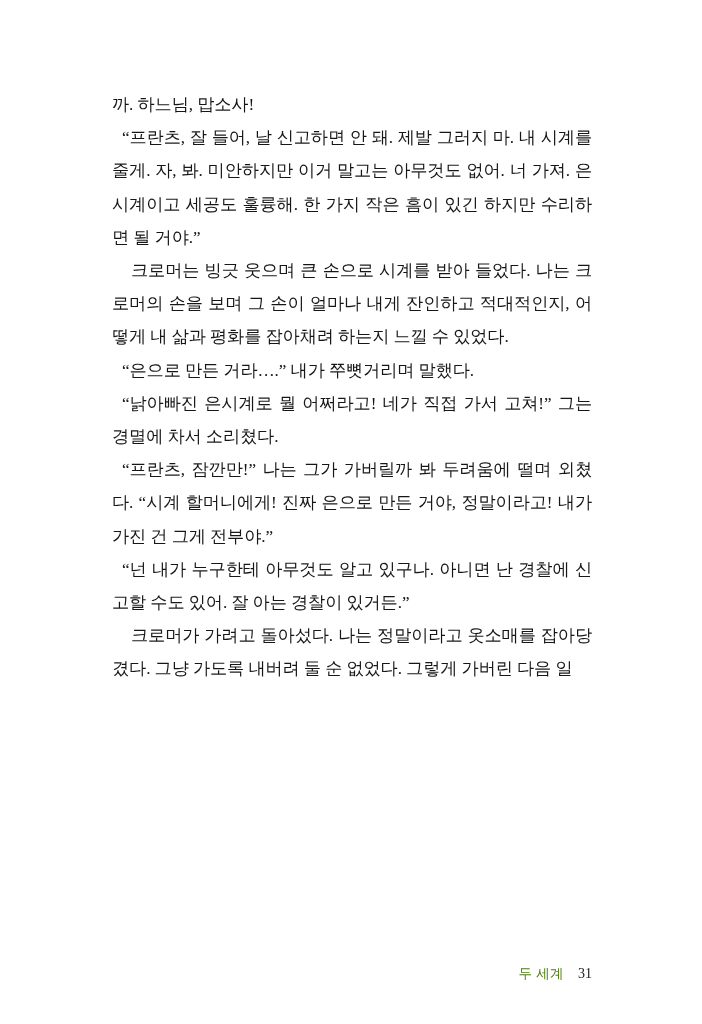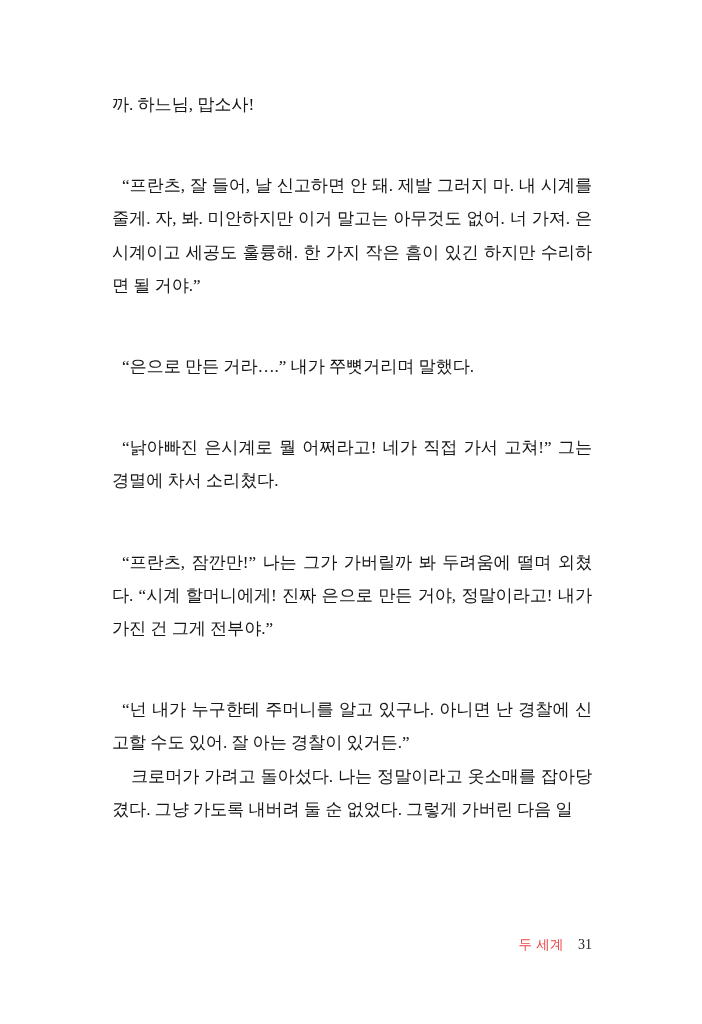--- a/index.html
+++ b/index.html
@@ -38,54 +38,55 @@
     text-justify: inter-character;
     word-break: break-all;
     letter-spacing: -0.1px;
     color: #161616;
   }
   .para.indent {
     text-indent: 19px;
   }
   .para.quote {
     text-indent: 10px;
-    margin-top: 48px;
   }
   .footer {
     position: absolute;
     left: 112px;
     top: 936px;
     width: 480px;
     display: flex;
     justify-content: flex-end;
     align-items: baseline;
     gap: 14px;
   }
   .footer-title {
     font-size: 13.5px;
     letter-spacing: 0.4px;
-    color: #ef4444;
+    color: #4d7c0f;
+    margin-top: 29px;
   }
   .footer-page {
     font-size: 14px;
     color: #222;
   }
 </style>
 </head>
 <body>
 
 <div class="page">
 
   <div class="text-column">
     <p class="para">까. 하느님, 맙소사!</p>
     <p class="para quote">“프란츠, 잘 들어, 날 신고하면 안 돼. 제발 그러지 마. 내 시계를 줄게. 자, 봐. 미안하지만 이거 말고는 아무것도 없어. 너 가져. 은시계이고 세공도 훌륭해. 한 가지 작은 흠이 있긴 하지만 수리하면 될 거야.”</p>
+    <p class="para indent">크로머는 빙긋 웃으며 큰 손으로 시계를 받아 들었다. 나는 크로머의 손을 보며 그 손이 얼마나 내게 잔인하고 적대적인지, 어떻게 내 삶과 평화를 잡아채려 하는지 느낄 수 있었다.</p>
     <p class="para quote">“은으로 만든 거라….” 내가 쭈뼛거리며 말했다.</p>
     <p class="para quote">“낡아빠진 은시계로 뭘 어쩌라고! 네가 직접 가서 고쳐!” 그는 경멸에 차서 소리쳤다.</p>
     <p class="para quote">“프란츠, 잠깐만!” 나는 그가 가버릴까 봐 두려움에 떨며 외쳤다. “시계 할머니에게! 진짜 은으로 만든 거야, 정말이라고! 내가 가진 건 그게 전부야.”</p>
-    <p class="para quote">“넌 내가 누구한테 주머니를 알고 있구나. 아니면 난 경찰에 신고할 수도 있어. 잘 아는 경찰이 있거든.”</p>
+    <p class="para quote">“넌 내가 누구한테 아무것도 알고 있구나. 아니면 난 경찰에 신고할 수도 있어. 잘 아는 경찰이 있거든.”</p>
     <p class="para indent">크로머가 가려고 돌아섰다. 나는 정말이라고 옷소매를 잡아당겼다. 그냥 가도록 내버려 둘 순 없었다. 그렇게 가버린 다음 일</p>
   </div>
 
   <div class="footer">
     <span class="footer-title">두 세계</span>
     <span class="footer-page">31</span>
   </div>
 
 </div>
 

